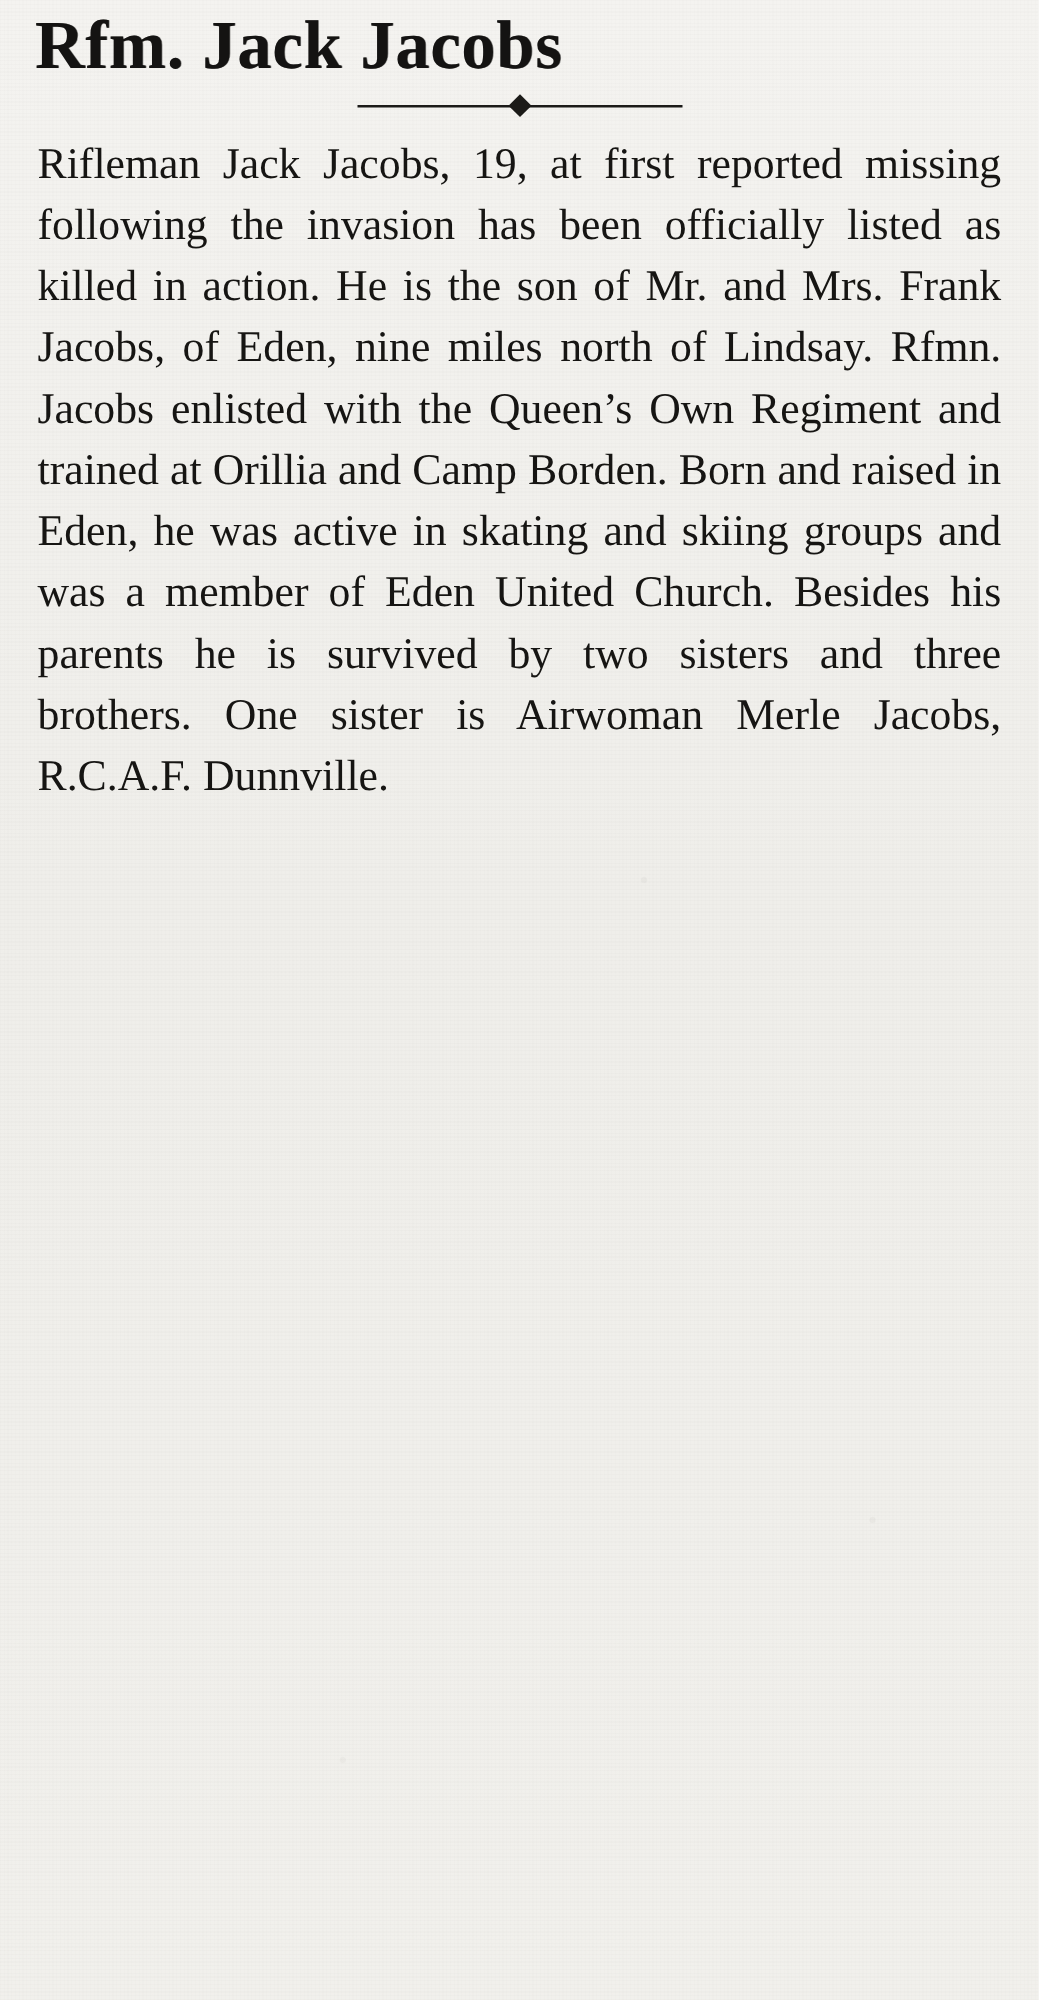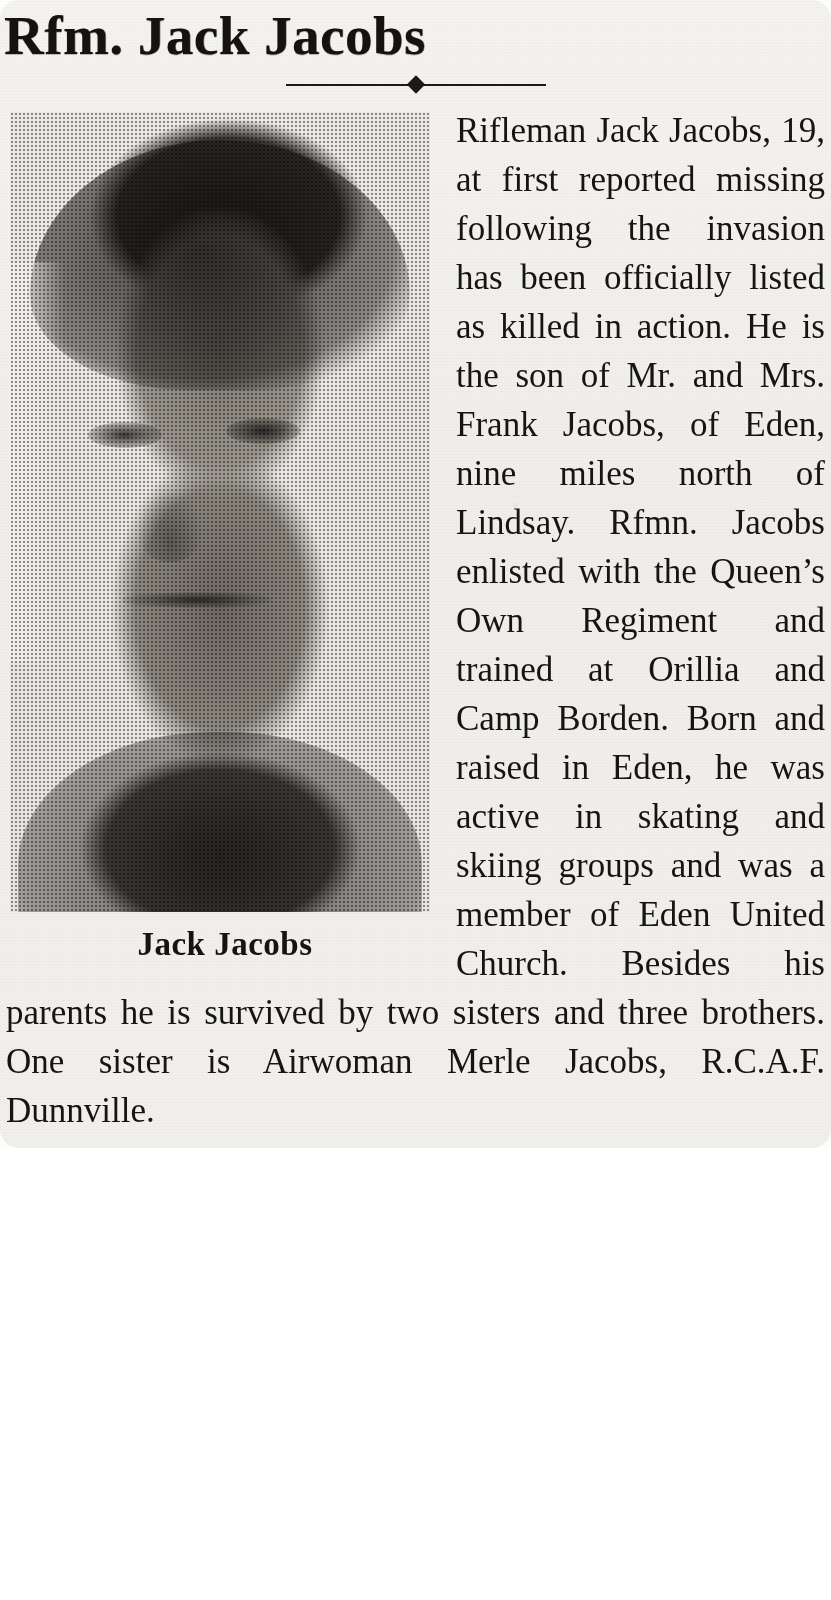--- a/index.html
+++ b/index.html
@@ -11,32 +11,31 @@
     width: 831px;
     height: 1600px;
     overflow: hidden;
     font-family: "Liberation Serif", serif;
   }
 
   
   .clipping {
     position: relative;
     width: 831px;
-    height: 1148px;
+    height: 1600px;
     background: #f2f1ee;
     background-image:
       radial-gradient(circle at 12% 18%, rgba(120,115,105,0.07) 0 2px, rgba(0,0,0,0) 3px),
       radial-gradient(circle at 62% 44%, rgba(120,115,105,0.06) 0 2px, rgba(0,0,0,0) 3px),
       radial-gradient(circle at 84% 76%, rgba(120,115,105,0.06) 0 2px, rgba(0,0,0,0) 3px),
       radial-gradient(circle at 33% 88%, rgba(120,115,105,0.05) 0 2px, rgba(0,0,0,0) 3px),
       linear-gradient(180deg, #f4f3f0 0%, #efeeea 45%, #f1f0ec 100%);
     box-sizing: border-box;
-    padding: 0 0;
+    padding: 0 24px;
     filter: none;
-    border-radius: 19px;
   }
   .grain {
     position: absolute;
     inset: 0;
     pointer-events: none;
     opacity: 0.35;
     background-image:
       repeating-linear-gradient(0deg, rgba(60,55,50,0.035) 0 1px, rgba(0,0,0,0) 1px 3px),
       repeating-linear-gradient(90deg, rgba(60,55,50,0.03) 0 1px, rgba(0,0,0,0) 1px 3px);
   }
@@ -195,32 +194,18 @@
   <div class="headline">
     <span class="line1">Rfm. Jack Jacobs</span>
   </div>
 
   <div class="rule">
     <div class="bar"></div>
     <div class="diamond"></div>
   </div>
 
   <div class="article">
-    <div class="photo-block">
-      <div class="photo">
-        <div class="halftone"></div>
-        <div class="cap-shadow"></div>
-        <div class="eye-l"></div>
-        <div class="eye-r"></div>
-        <div class="nose"></div>
-        <div class="mouth"></div>
-        <div class="shoulder"></div>
-        <div class="white-left"></div>
-        <div class="dots"></div>
-      </div>
-      <div class="caption">Jack Jacobs</div>
-    </div>
 
     <p>Rifleman Jack Jacobs, 19, at first reported missing following the invasion has been officially listed as killed in action. He is the son of Mr. and Mrs. Frank Jacobs, of Eden, nine miles north of Lindsay. Rfmn. Jacobs enlisted with the Queen’s Own Regiment and trained at Orillia and Camp Borden. Born and raised in Eden, he was active in skating and skiing groups and was a member of Eden United Church. Besides his parents he is survived by two sisters and three brothers. One sister is Airwoman Merle Jacobs, R.C.A.F. Dunnville.</p>
   </div>
 
   <div class="grain"></div>
 </div>
 
 </body></html>

